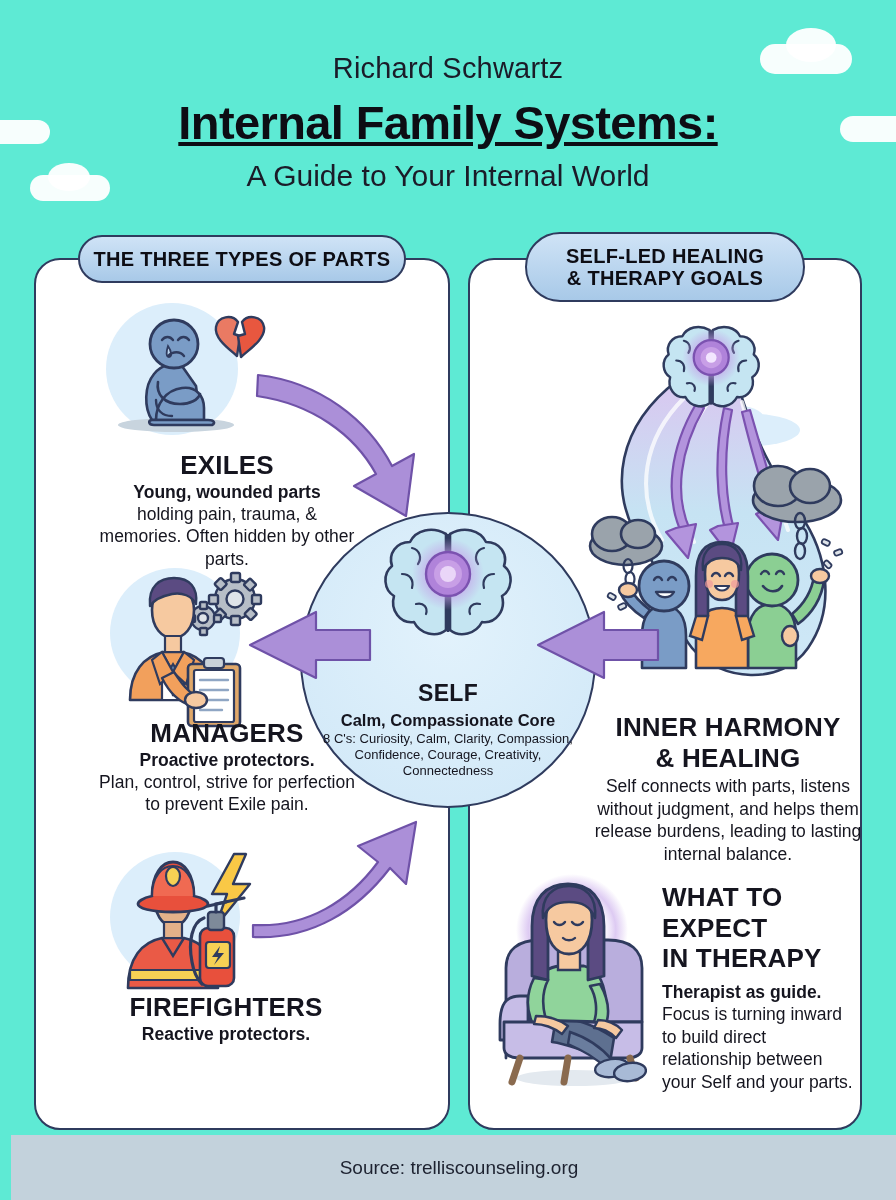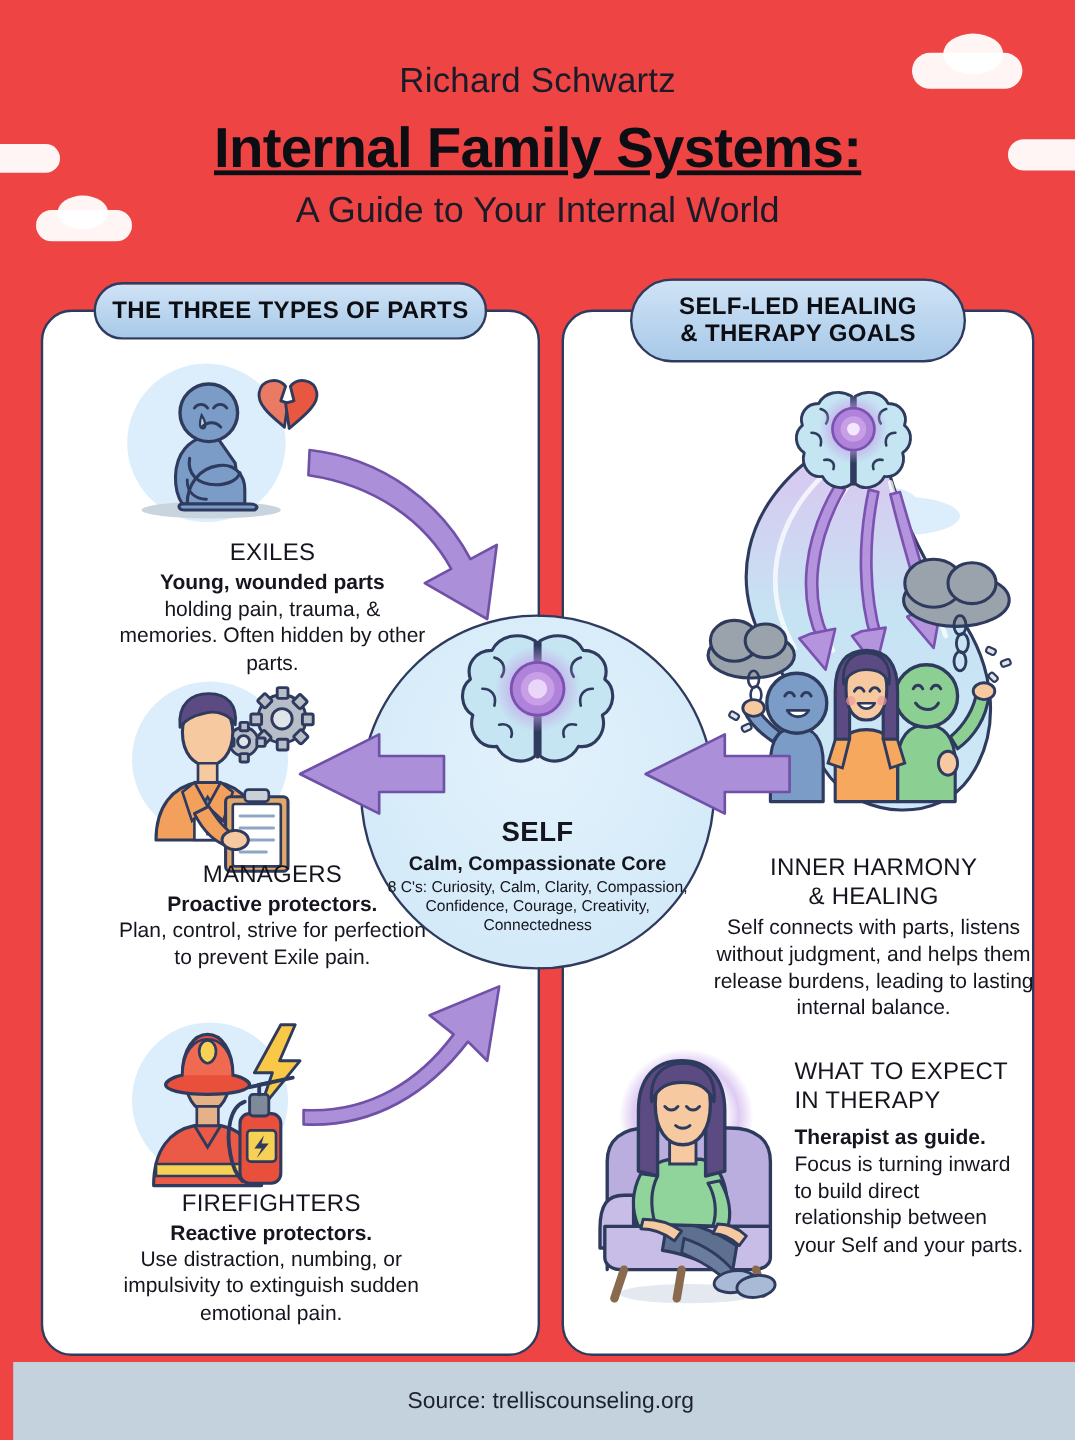--- a/index.html
+++ b/index.html
@@ -4,21 +4,21 @@
 <style>
   * { box-sizing: border-box; margin: 0; padding: 0; }
   html, body {
     width: 896px; height: 1200px;
     font-family: "Liberation Sans", sans-serif;
     overflow: hidden;
   }
   #page {
     position: relative;
     width: 896px; height: 1200px;
-    background: #ef4444;
+    background: #5eead4;
   }
   
   .cloud { position: absolute; background: #ffffff; border-radius: 999px; opacity: .95; }
   .cloud::before, .cloud::after {
     content: ""; position: absolute; background: #ffffff; border-radius: 50%;
   }
   
   #header { position: absolute; top: 0; left: 0; width: 896px; text-align: center; }
   #author {
     margin-top: 52px;
@@ -63,21 +63,21 @@
   
   .illus-circle {
     position: absolute;
     border-radius: 50%;
     background: #dceefb;
   }
   .illus { position: absolute; }
 
   
   .tblock { position: absolute; text-align: center; color: #15151f; }
-  .t-head { font-size: 20px; font-weight: 400; letter-spacing: .2px; line-height: 1.18; }
+  .t-head { font-size: 26px; font-weight: 700; letter-spacing: .2px; line-height: 1.18; }
   .t-lead { font-size: 17.5px; font-weight: 800; line-height: 1.28; }
   .t-body { font-size: 17.5px; font-weight: 400; line-height: 1.28; }
 
   
   #self-circle {
     position: absolute; left: 300px; top: 512px;
     width: 296px; height: 296px; border-radius: 50%;
     background: radial-gradient(circle at 50% 40%, #e2f2fc 0%, #cfe7f7 100%);
     border: 2.5px solid #2f3b5e;
     z-index: 4;
@@ -249,21 +249,20 @@
     <path d="M112 66 L112 58 L140 52" fill="none" stroke="#2f3b5e" stroke-width="3.2" stroke-linecap="round"></path>
     <path d="M104 60 L122 56" fill="none" stroke="#2f3b5e" stroke-width="3.2" stroke-linecap="round"></path>
     <path d="M100 72 C88 76 84 96 88 116 C90 128 94 134 98 138" fill="none" stroke="#2f3b5e" stroke-width="3.2" stroke-linecap="round"></path>
     <rect x="102" y="96" width="24" height="26" rx="3" fill="#f7d154" stroke="#2f3b5e" stroke-width="2.2"></rect>
     <path d="M116 100 L108 111 L114 111 L110 119 L120 107 L114 107 Z" fill="#2f3b5e"></path>
   </svg>
 
   <div class="tblock" style="left:54px; top:992px; width:344px;">
     <div class="t-head">FIREFIGHTERS</div>
     <div class="t-lead">Reactive protectors.</div>
-    <div class="t-body" style="padding:0 26px;">Use distraction, numbing, or impulsivity to extinguish sudden emotional pain.</div>
   </div>
 
   <div id="self-circle"></div>
   <svg class="illus" style="left:378px; top:518px; z-index:5;" width="140" height="150" viewBox="0 0 140 150">
     <defs>
       <radialGradient id="glowA">
         <stop offset="0%" stop-color="#f0e4ff" stop-opacity="1"></stop>
         <stop offset="45%" stop-color="#c3a0e8" stop-opacity=".85"></stop>
         <stop offset="100%" stop-color="#c3a0e8" stop-opacity="0"></stop>
       </radialGradient>

